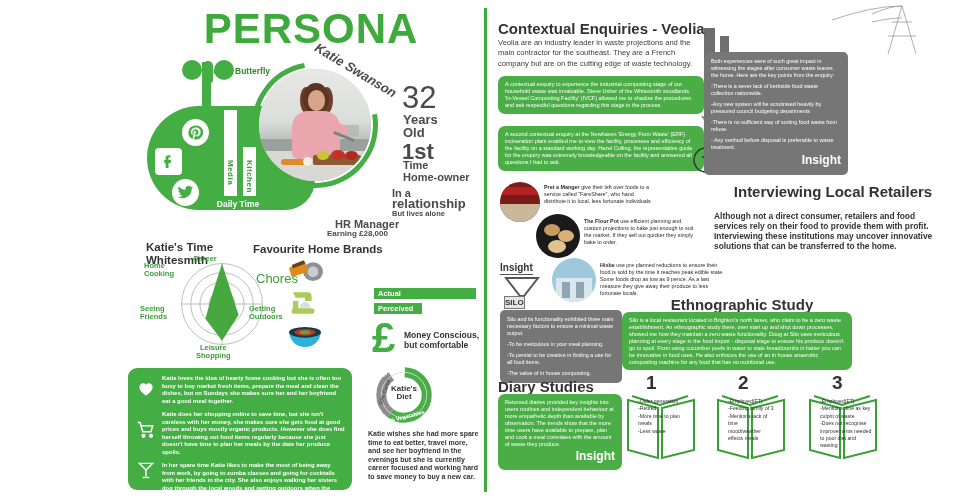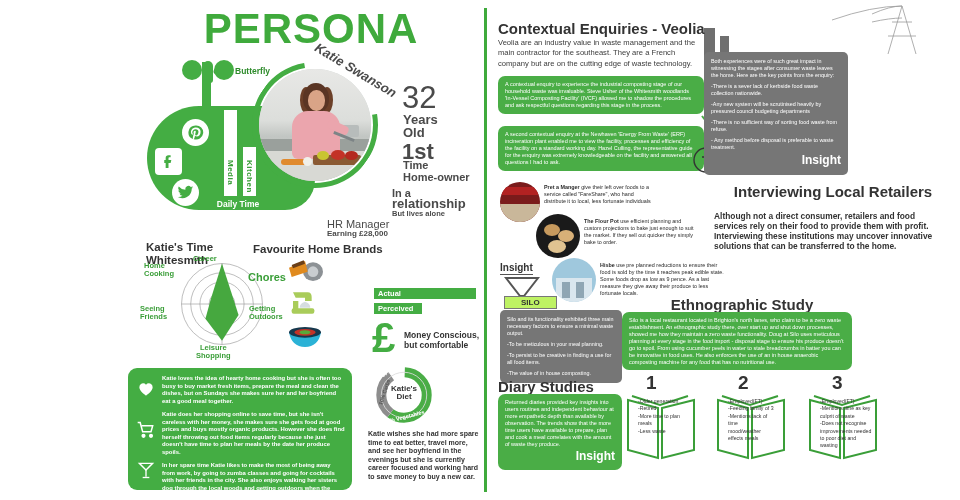--- a/index.html
+++ b/index.html
@@ -84,21 +84,21 @@
     font-style:italic;
   }
   .fact { position:absolute; color:#4a4a4a; }
   .age-num { left:402px; top:84px; font-size:31px; font-weight:normal; line-height:0.9; }
   .age-txt { left:403px; top:113px; font-size:13px; font-weight:bold; line-height:1.02; }
   .first-num { left:402px; top:142px; font-size:22px; font-weight:bold; line-height:0.9; }
   .first-txt { left:403px; top:160px; font-size:11px; font-weight:bold; line-height:1.08; }
   .rel-1 { left:392px; top:187px; font-size:11px; font-weight:bold; }
   .rel-2 { left:392px; top:196px; font-size:13px; font-weight:bold; }
   .rel-3 { left:392px; top:209px; font-size:7.5px; font-weight:bold; }
-  .job-1 { left:327px; top:218px; font-size:11px; font-weight:normal;text-align:center; }
+  .job-1 { left:335px; top:218px; font-size:11px; font-weight:bold;text-align:center; }
   .job-2 { left:327px; top:229px; font-size:8px; font-weight:bold; }
 
   
   .radar-title { position:absolute; left:146px; top:241px; width:96px; font-size:11.5px;
                  font-weight:bold; color:#333; line-height:1.1; }
   .radar { position:absolute; left:176px; top:258px; width:92px; height:92px; }
   .brands-title { position:absolute; left:253px; top:243px; font-size:11.5px; font-weight:bold; color:#333; }
   .brand-ico { position:absolute; width:40px; height:30px; }
 
   .env-title { position:absolute; left:374px; top:262px; width:104px; font-size:11px;
@@ -136,22 +136,22 @@
   .chimney { position:absolute; background:#6f6f6f; }
 
   .circ-photo { position:absolute; border-radius:50%; overflow:hidden; }
   .r-txt { position:absolute; font-size:5.4px; line-height:1.3; color:#2b2b2b; }
   .r-txt b { font-weight:bold; }
 
   .bignum { position:absolute; font-size:19px; font-weight:bold; color:#333; }
   .book { position:absolute; width:74px; height:72px; }
   .book-list { position:absolute; font-size:5.2px; line-height:1.42; color:#333; }
 
-  .silo-tag { position:absolute; border:1.4px solid #777; background:#bef264; color:#333;
-              font-size:8px; font-weight:bold; padding:1px 16px; }
+  .silo-tag { position:absolute; border:1.4px solid #777; background:#e5e5e5; color:#333;
+              font-size:8px; font-weight:bold; padding:1px 0; }
 </style>
 </head>
 <body>
 
 <div class="poster">
 
   <div class="left">
 
     <div class="persona-title">PERSONA</div>
 
@@ -230,21 +230,21 @@
         <circle cx="50" cy="50" r="44"></circle>
           <circle cx="50" cy="50" r="34"></circle>
         <circle cx="50" cy="50" r="24"></circle>
           <circle cx="50" cy="50" r="14"></circle>
         <line x1="50" y1="6" x2="50" y2="94"></line>
           <line x1="6" y1="50" x2="94" y2="50"></line>
       </g>
       <polygon points="50,6 68,62 50,90 32,66 38,44" fill="#46a83f"></polygon>
     </svg>
     <div style="position:absolute;left:193px;top:254px;font-size:7.5px;font-weight:bold;color:#3a9e38">Career</div>
-    <div style="position:absolute;left:248px;top:271px;font-size:11px;font-weight:bold;color:#3a9e38">Chores</div>
+    <div style="position:absolute;left:256px;top:271px;font-size:13px;font-weight:normal;color:#3a9e38">Chores</div>
     <div style="position:absolute;left:249px;top:305px;font-size:7.5px;font-weight:bold;color:#3a9e38;line-height:1.05">Getting<br>Outdoors</div>
     <div style="position:absolute;left:196px;top:344px;font-size:7.5px;font-weight:bold;color:#3a9e38;line-height:1.05;text-align:center">Leisure<br>Shopping</div>
     <div style="position:absolute;left:140px;top:305px;font-size:7.5px;font-weight:bold;color:#3a9e38;line-height:1.05">Seeing<br>Friends</div>
     <div style="position:absolute;left:144px;top:262px;font-size:7.5px;font-weight:bold;color:#3a9e38;line-height:1.05">Home<br>Cooking</div>
 
     <div class="brands-title">Favourite Home Brands</div>
     <svg class="brand-ico" style="left:285px;top:254px" viewBox="0 0 60 40">
       <ellipse cx="42" cy="24" rx="15" ry="14" fill="#8c9195"></ellipse>
         <ellipse cx="42" cy="24" rx="8" ry="8" fill="#c9cdd0"></ellipse>
       <path d="M6 18 L30 8 L34 24 L10 32 Z" fill="#e08a1e"></path>
@@ -310,21 +310,21 @@
 
   <div class="right">
 
     <svg style="position:absolute;left:220px;top:0;width:240px;height:58px">
       <path d="M190 6 l-14 48 M190 6 l14 48 M180 22 h20 M176 36 h28 M160 14 q18 -8 30 -8 M160 22 q18 -4 30 -4 M120 20 q40 -14 70 -14" stroke="#9a9a9a" fill="none" stroke-width="0.8"></path>
     </svg>
     <div class="chimney" style="left:212px;top:28px;width:11px;height:34px"></div>
     <div class="chimney" style="left:228px;top:36px;width:9px;height:26px"></div>
 
     <div style="position:absolute;left:6px;top:20px;width:210px" class="h1">Contextual Enquiries - Veolia</div>
-    <div style="position:absolute;left:6px;top:38px;width:206px" class="sub">Veolia are an industry value in waste management and the main contractor for the southeast. They are a French company but are on the cutting edge of waste technology.</div>
+    <div style="position:absolute;left:6px;top:38px;width:206px" class="sub">Veolia are an industry leader in waste projections and the main contractor for the southeast. They are a French company but are on the cutting edge of waste technology.</div>
 
     <div class="gbub" style="left:6px;top:76px;width:206px">A contextual enquiry to experience the industrial composting stage of our household waste was invaluable. Steve Usher of the Whitesmith woodlands 'In-Vessel Composting Facility' (IVCF) allowed me to shadow the procedures and ask respectful questions regarding this stage in the process.</div>
     <div class="gbub" style="left:6px;top:126px;width:206px">A second contextual enquiry at the Newhaven 'Energy From Waste' (ERF) incineration plant enabled me to view the facility, processes and efficiency of the facility on a standard working day. Hazel Culling, the representative guide for the enquiry was extremely knowledgeable on the facility and answered all questions I had to ask.</div>
     <svg style="position:absolute;left:208px;top:112px;width:30px;height:46px">
       <path d="M2 4 L16 22 L2 42" stroke="#4aad46" fill="none" stroke-width="2"></path>
     </svg>
     <svg style="position:absolute;left:200px;top:146px;width:28px;height:28px">
       <circle cx="14" cy="14" r="12" stroke="#333" fill="none" stroke-width="1.4"></circle>
       <path d="M14 8 v12 M10 11 h8" stroke="#333" stroke-width="1.6"></path>
     </svg>

